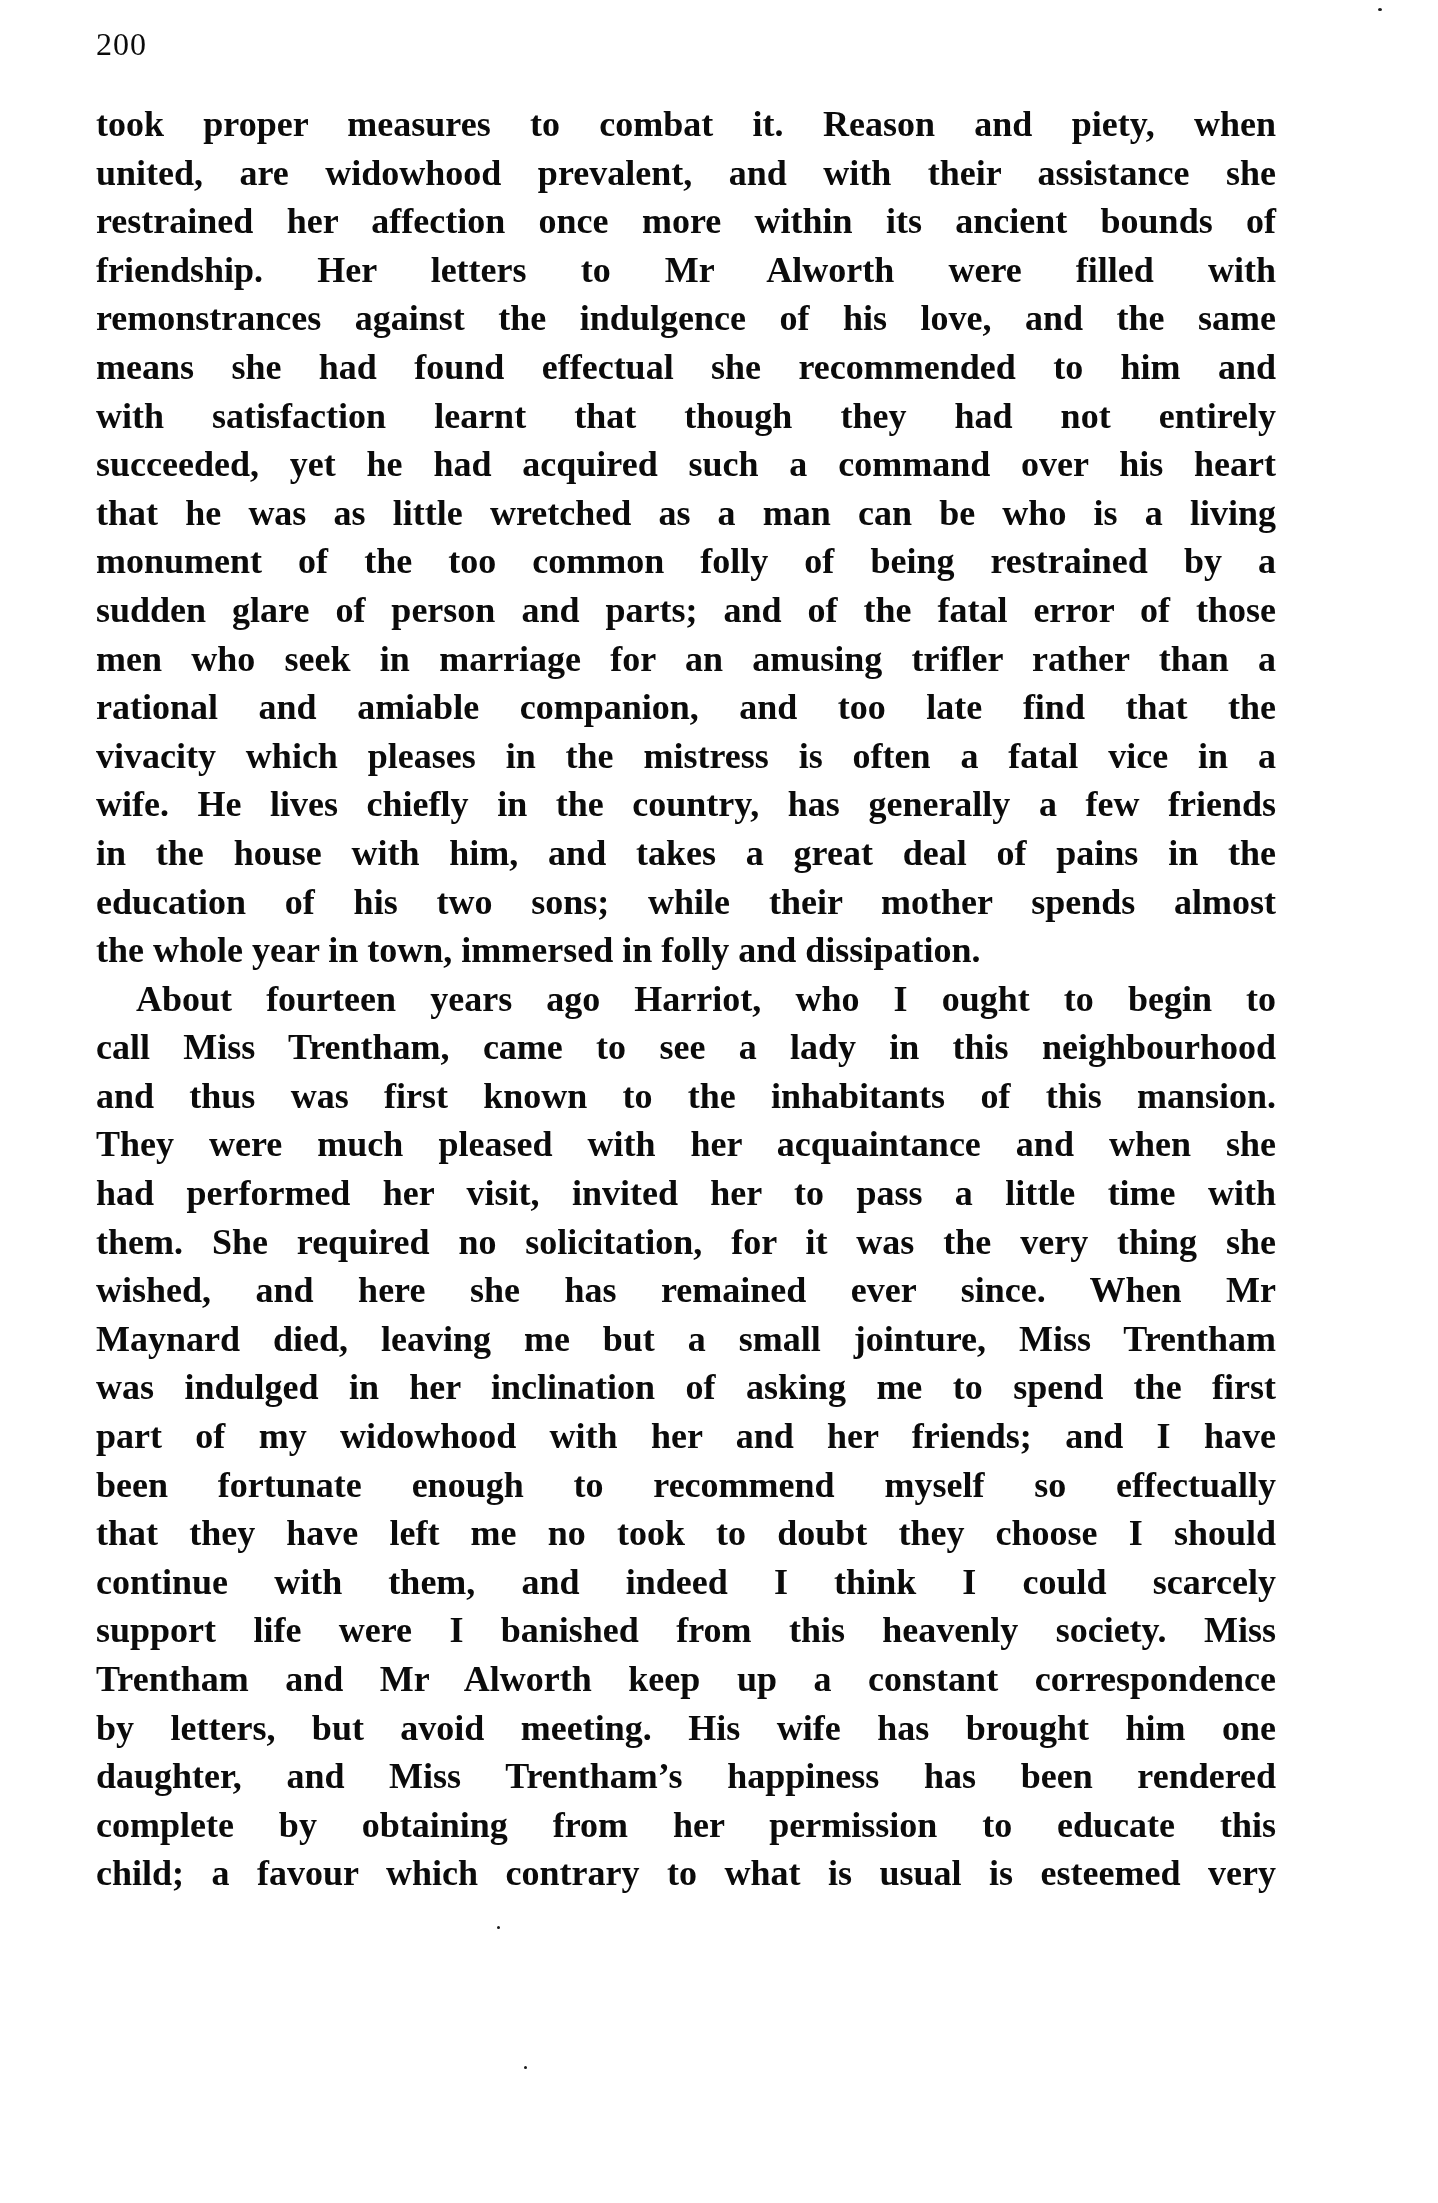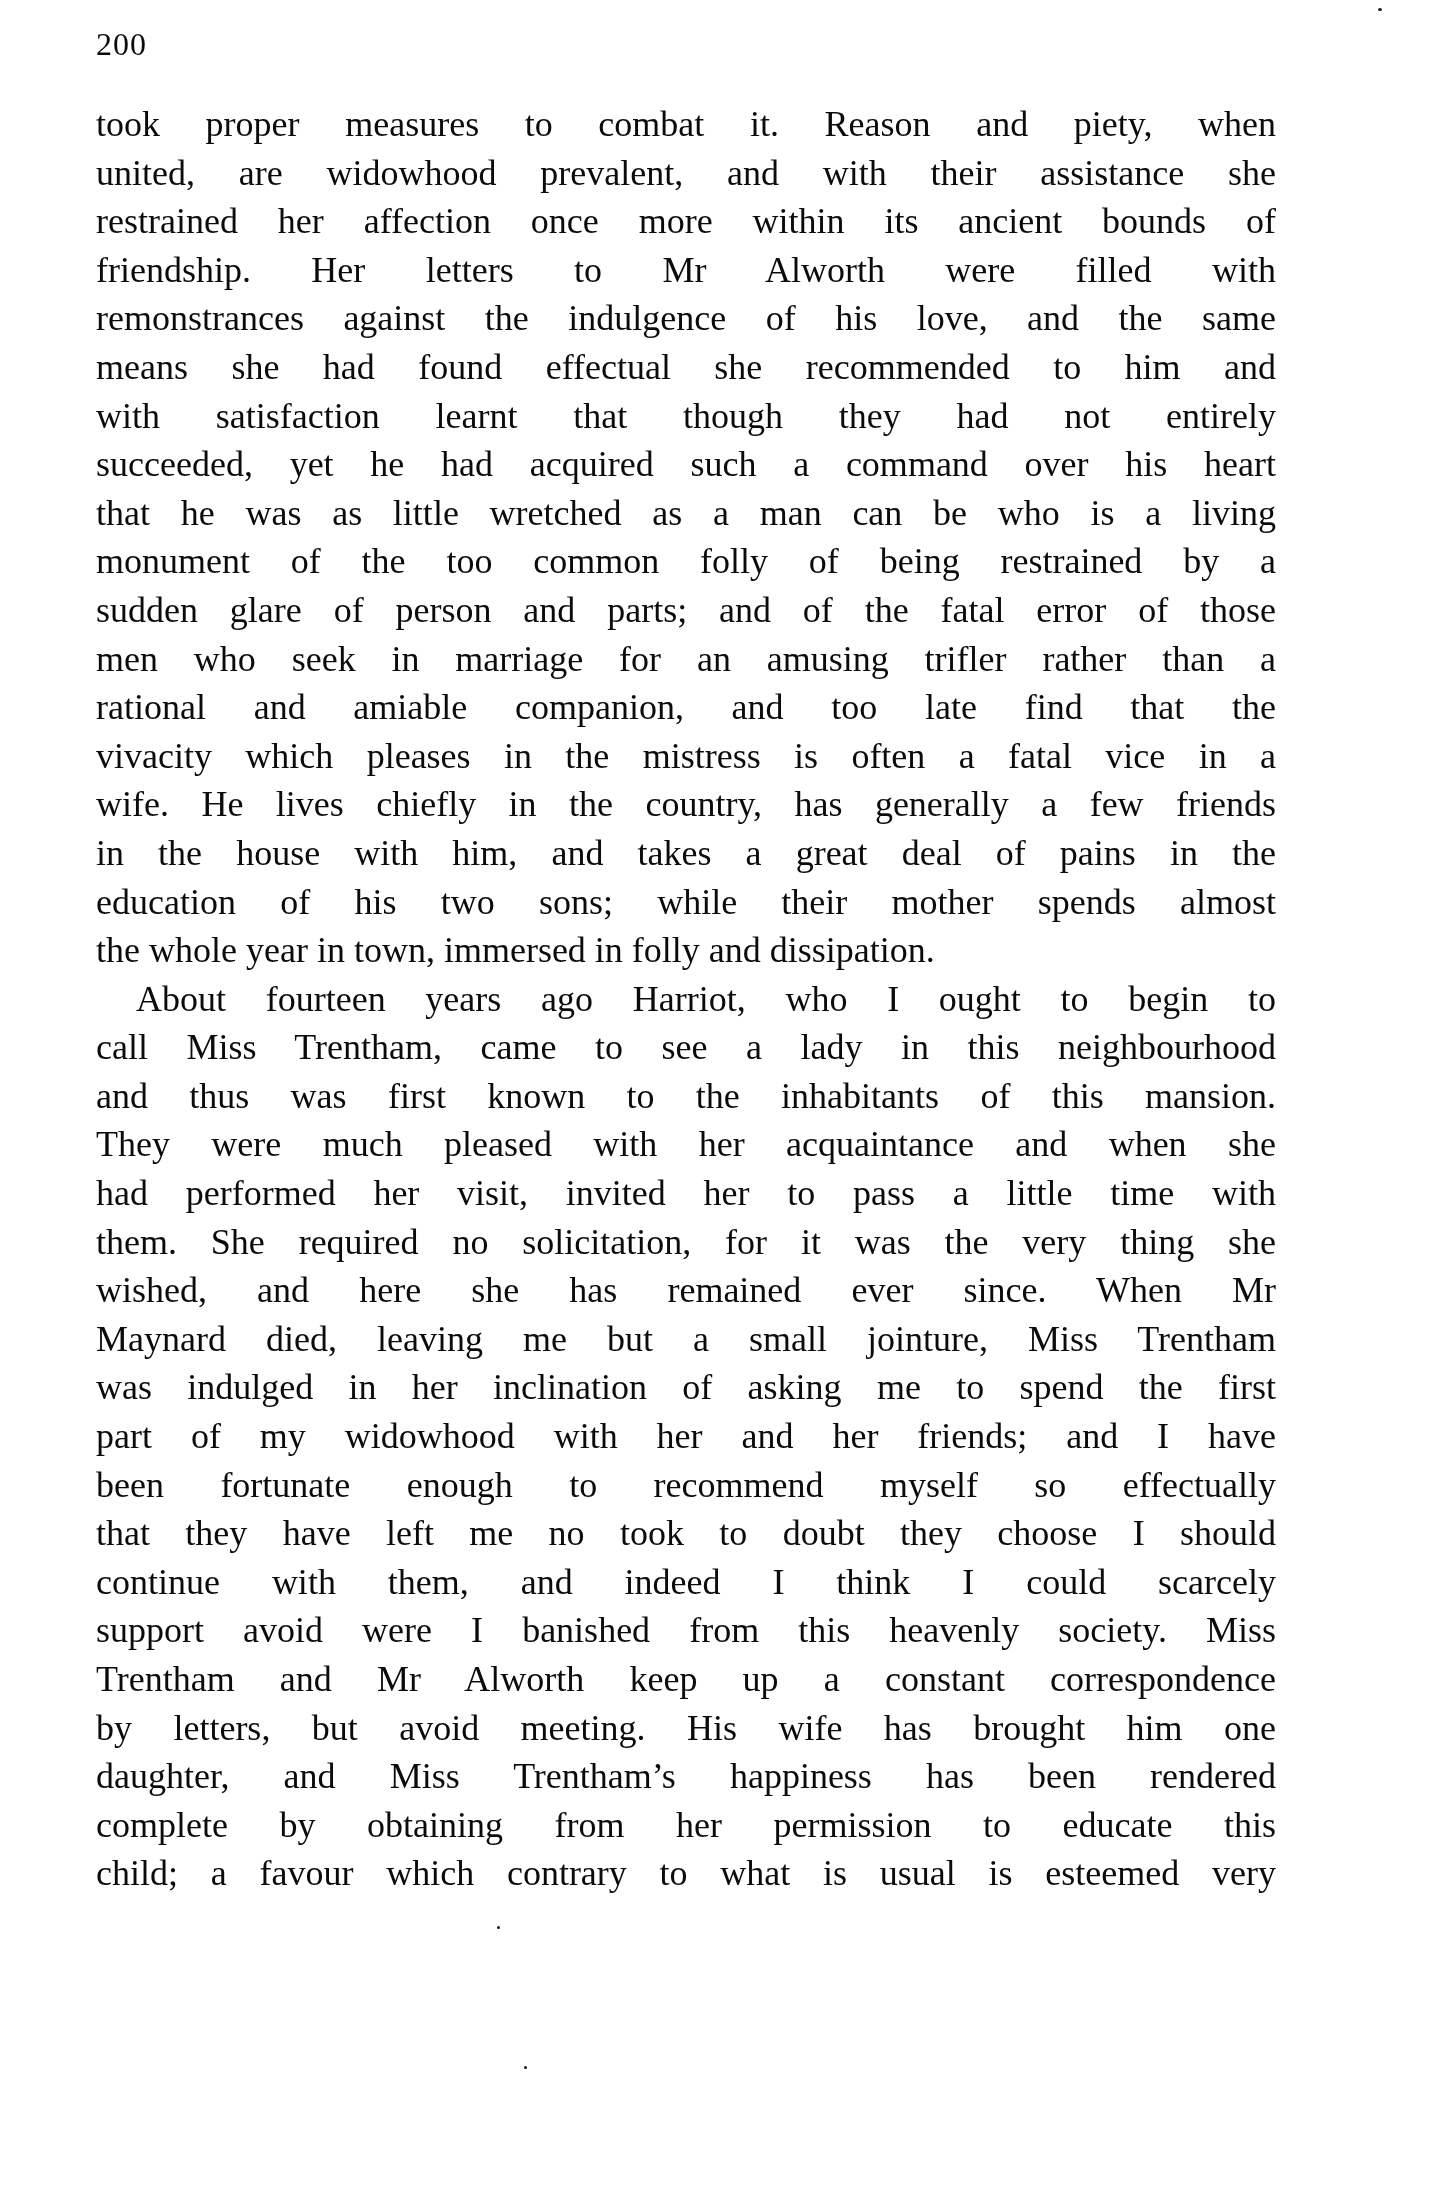--- a/index.html
+++ b/index.html
@@ -34,20 +34,21 @@
   }
   .paragraph {
     margin: 0;
     padding: 0;
   }
   .line {
     text-align: justify;
     text-align-last: justify;
     white-space: normal;
     hyphens: none;
+    font-weight: bold;
   }
   .line.last {
     text-align-last: left;
   }
   .line.indent {
     text-indent: 40px;
   }
   
   .speck {
     position: absolute;
@@ -89,21 +90,21 @@
         <div class="line">They were much pleased with her acquaintance and when she</div>
         <div class="line">had performed her visit, invited her to pass a little time with</div>
         <div class="line">them. She required no solicitation, for it was the very thing she</div>
         <div class="line">wished, and here she has remained ever since. When Mr</div>
         <div class="line">Maynard died, leaving me but a small jointure, Miss Trentham</div>
         <div class="line">was indulged in her inclination of asking me to spend the first</div>
         <div class="line">part of my widowhood with her and her friends; and I have</div>
         <div class="line">been fortunate enough to recommend myself so effectually</div>
         <div class="line">that they have left me no took to doubt they choose I should</div>
         <div class="line">continue with them, and indeed I think I could scarcely</div>
-        <div class="line">support avoid were I banished from this heavenly society. Miss</div>
+        <div class="line">support life were I banished from this heavenly society. Miss</div>
         <div class="line">Trentham and Mr Alworth keep up a constant correspondence</div>
         <div class="line">by letters, but avoid meeting. His wife has brought him one</div>
         <div class="line">daughter, and Miss Trentham’s happiness has been rendered</div>
         <div class="line">complete by obtaining from her permission to educate this</div>
         <div class="line">child; a favour which contrary to what is usual is esteemed very</div>
       </div>
     </div>
 
   <div class="speck" style="left:1378px; top:8px;  width:4px; height:3px;"></div>
   <div class="speck" style="left:497px;  top:1926px; width:3px; height:3px;"></div>

